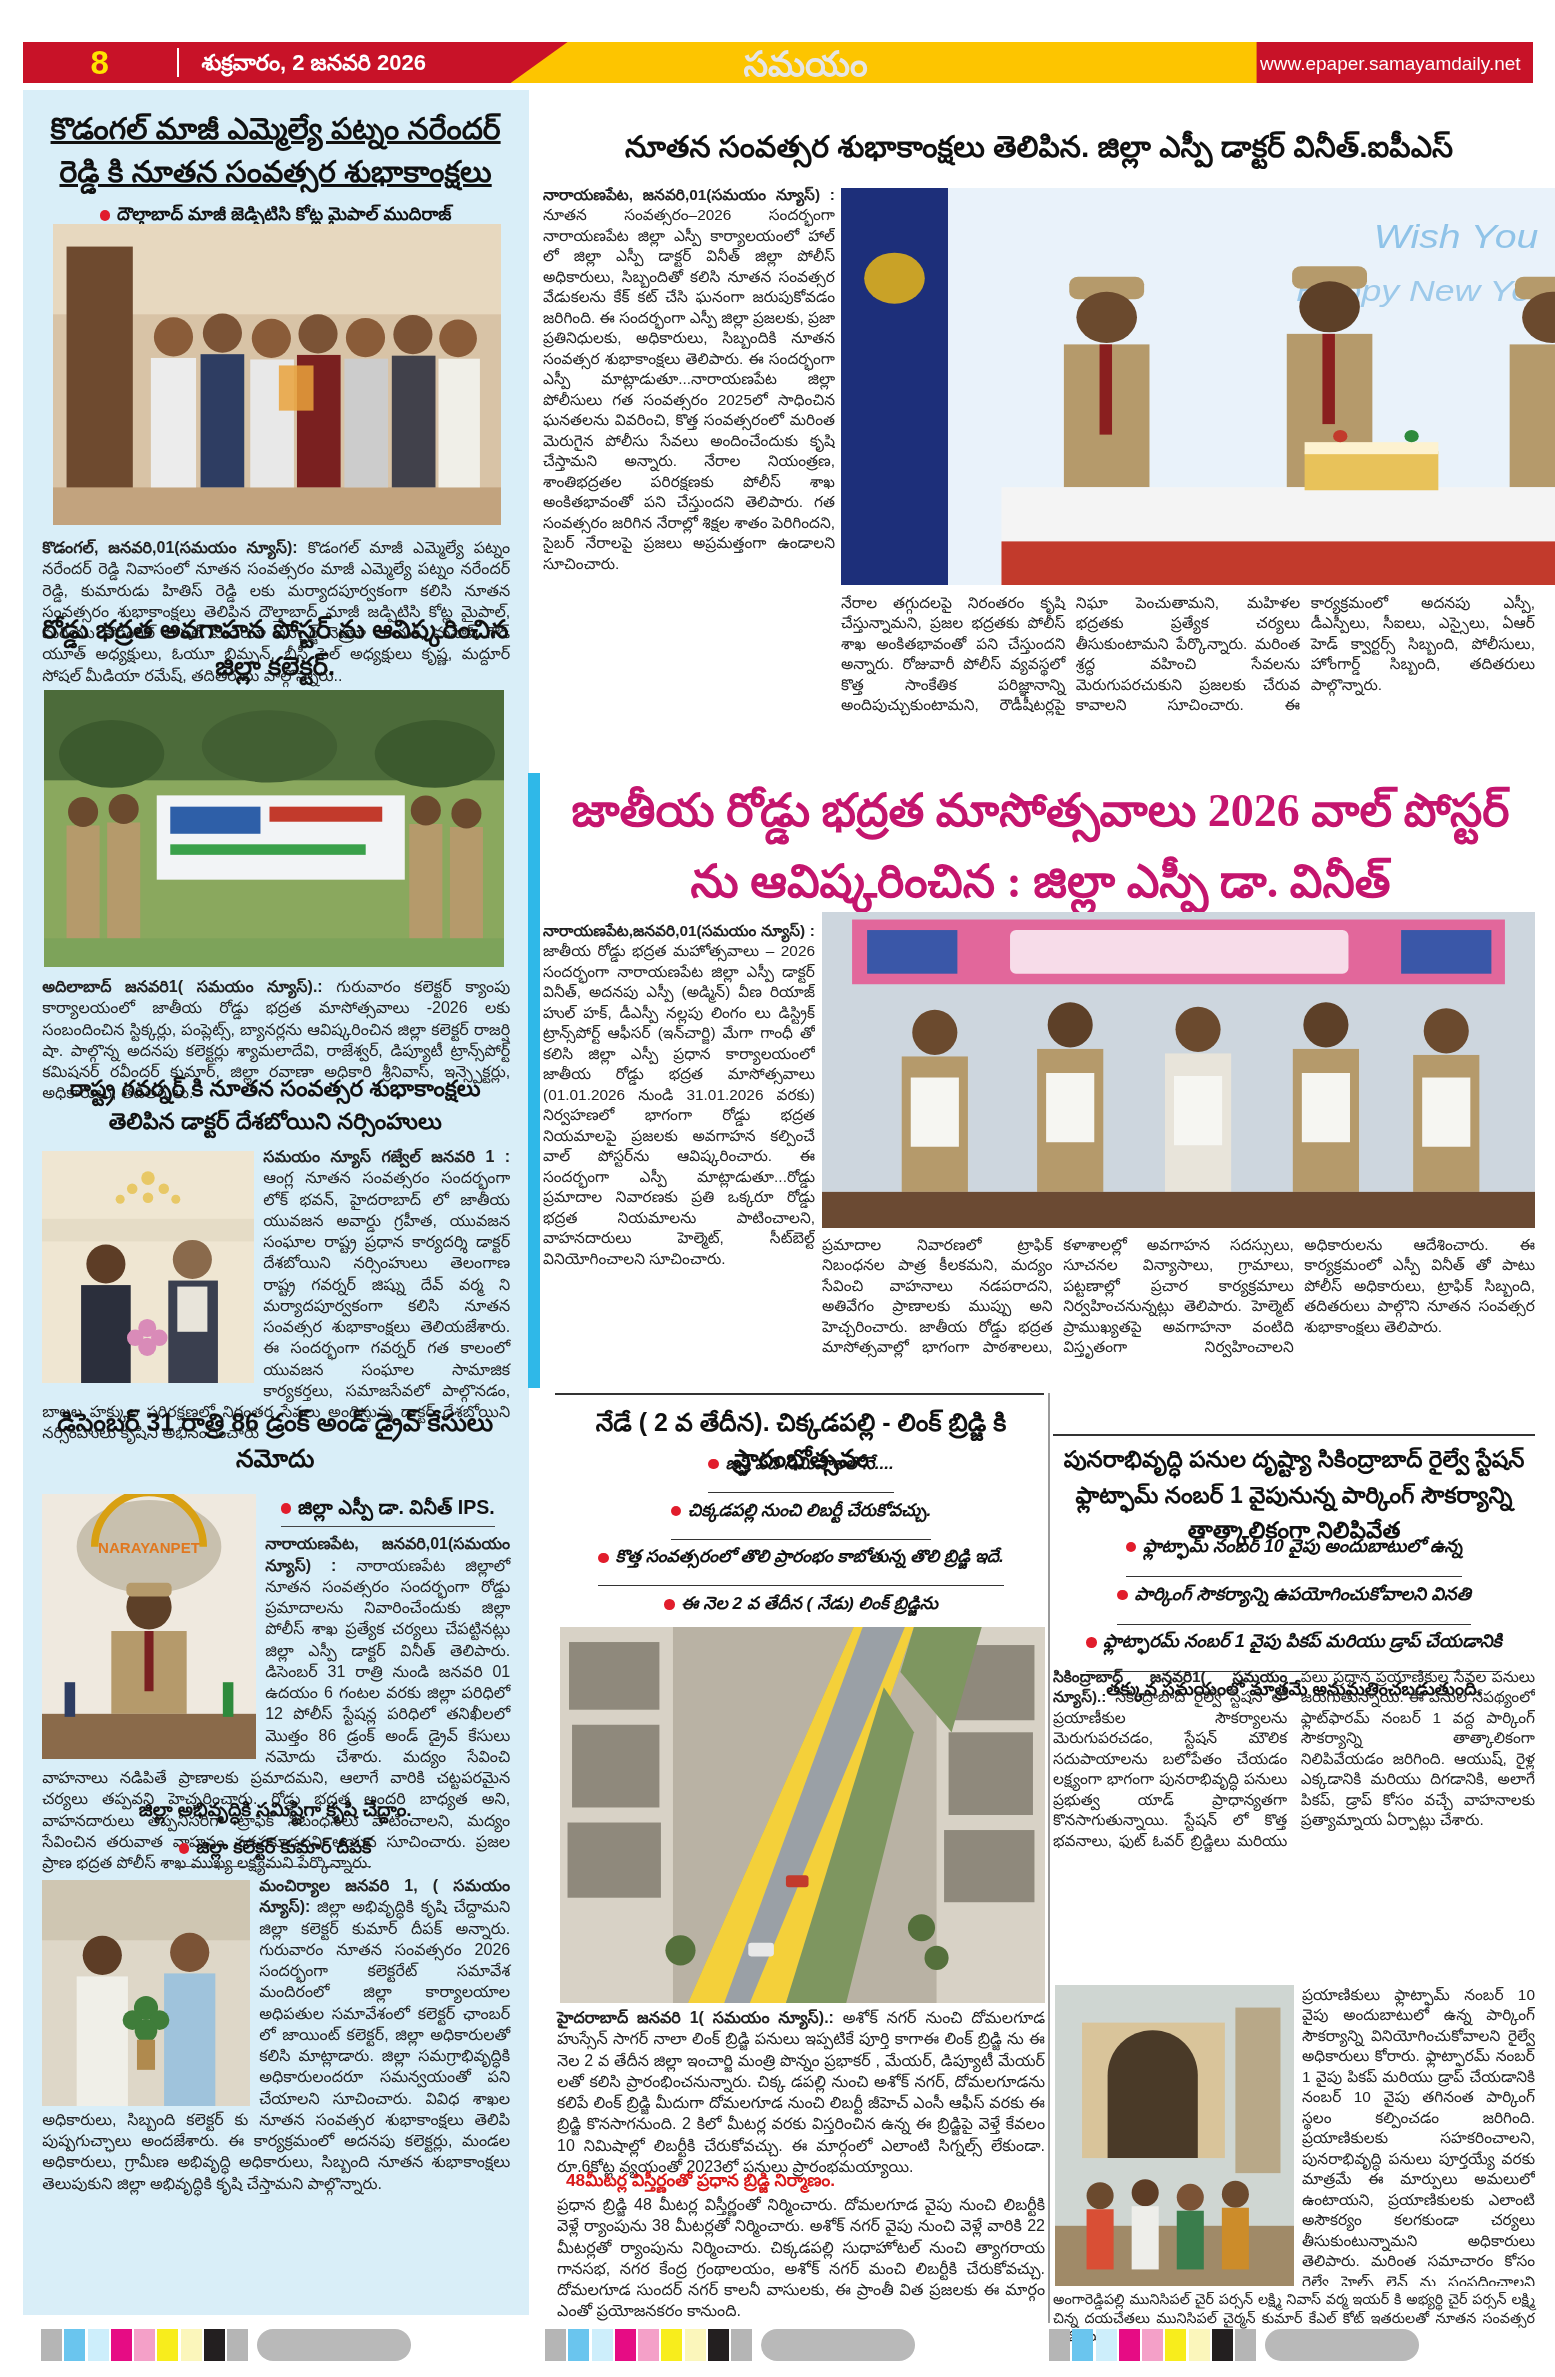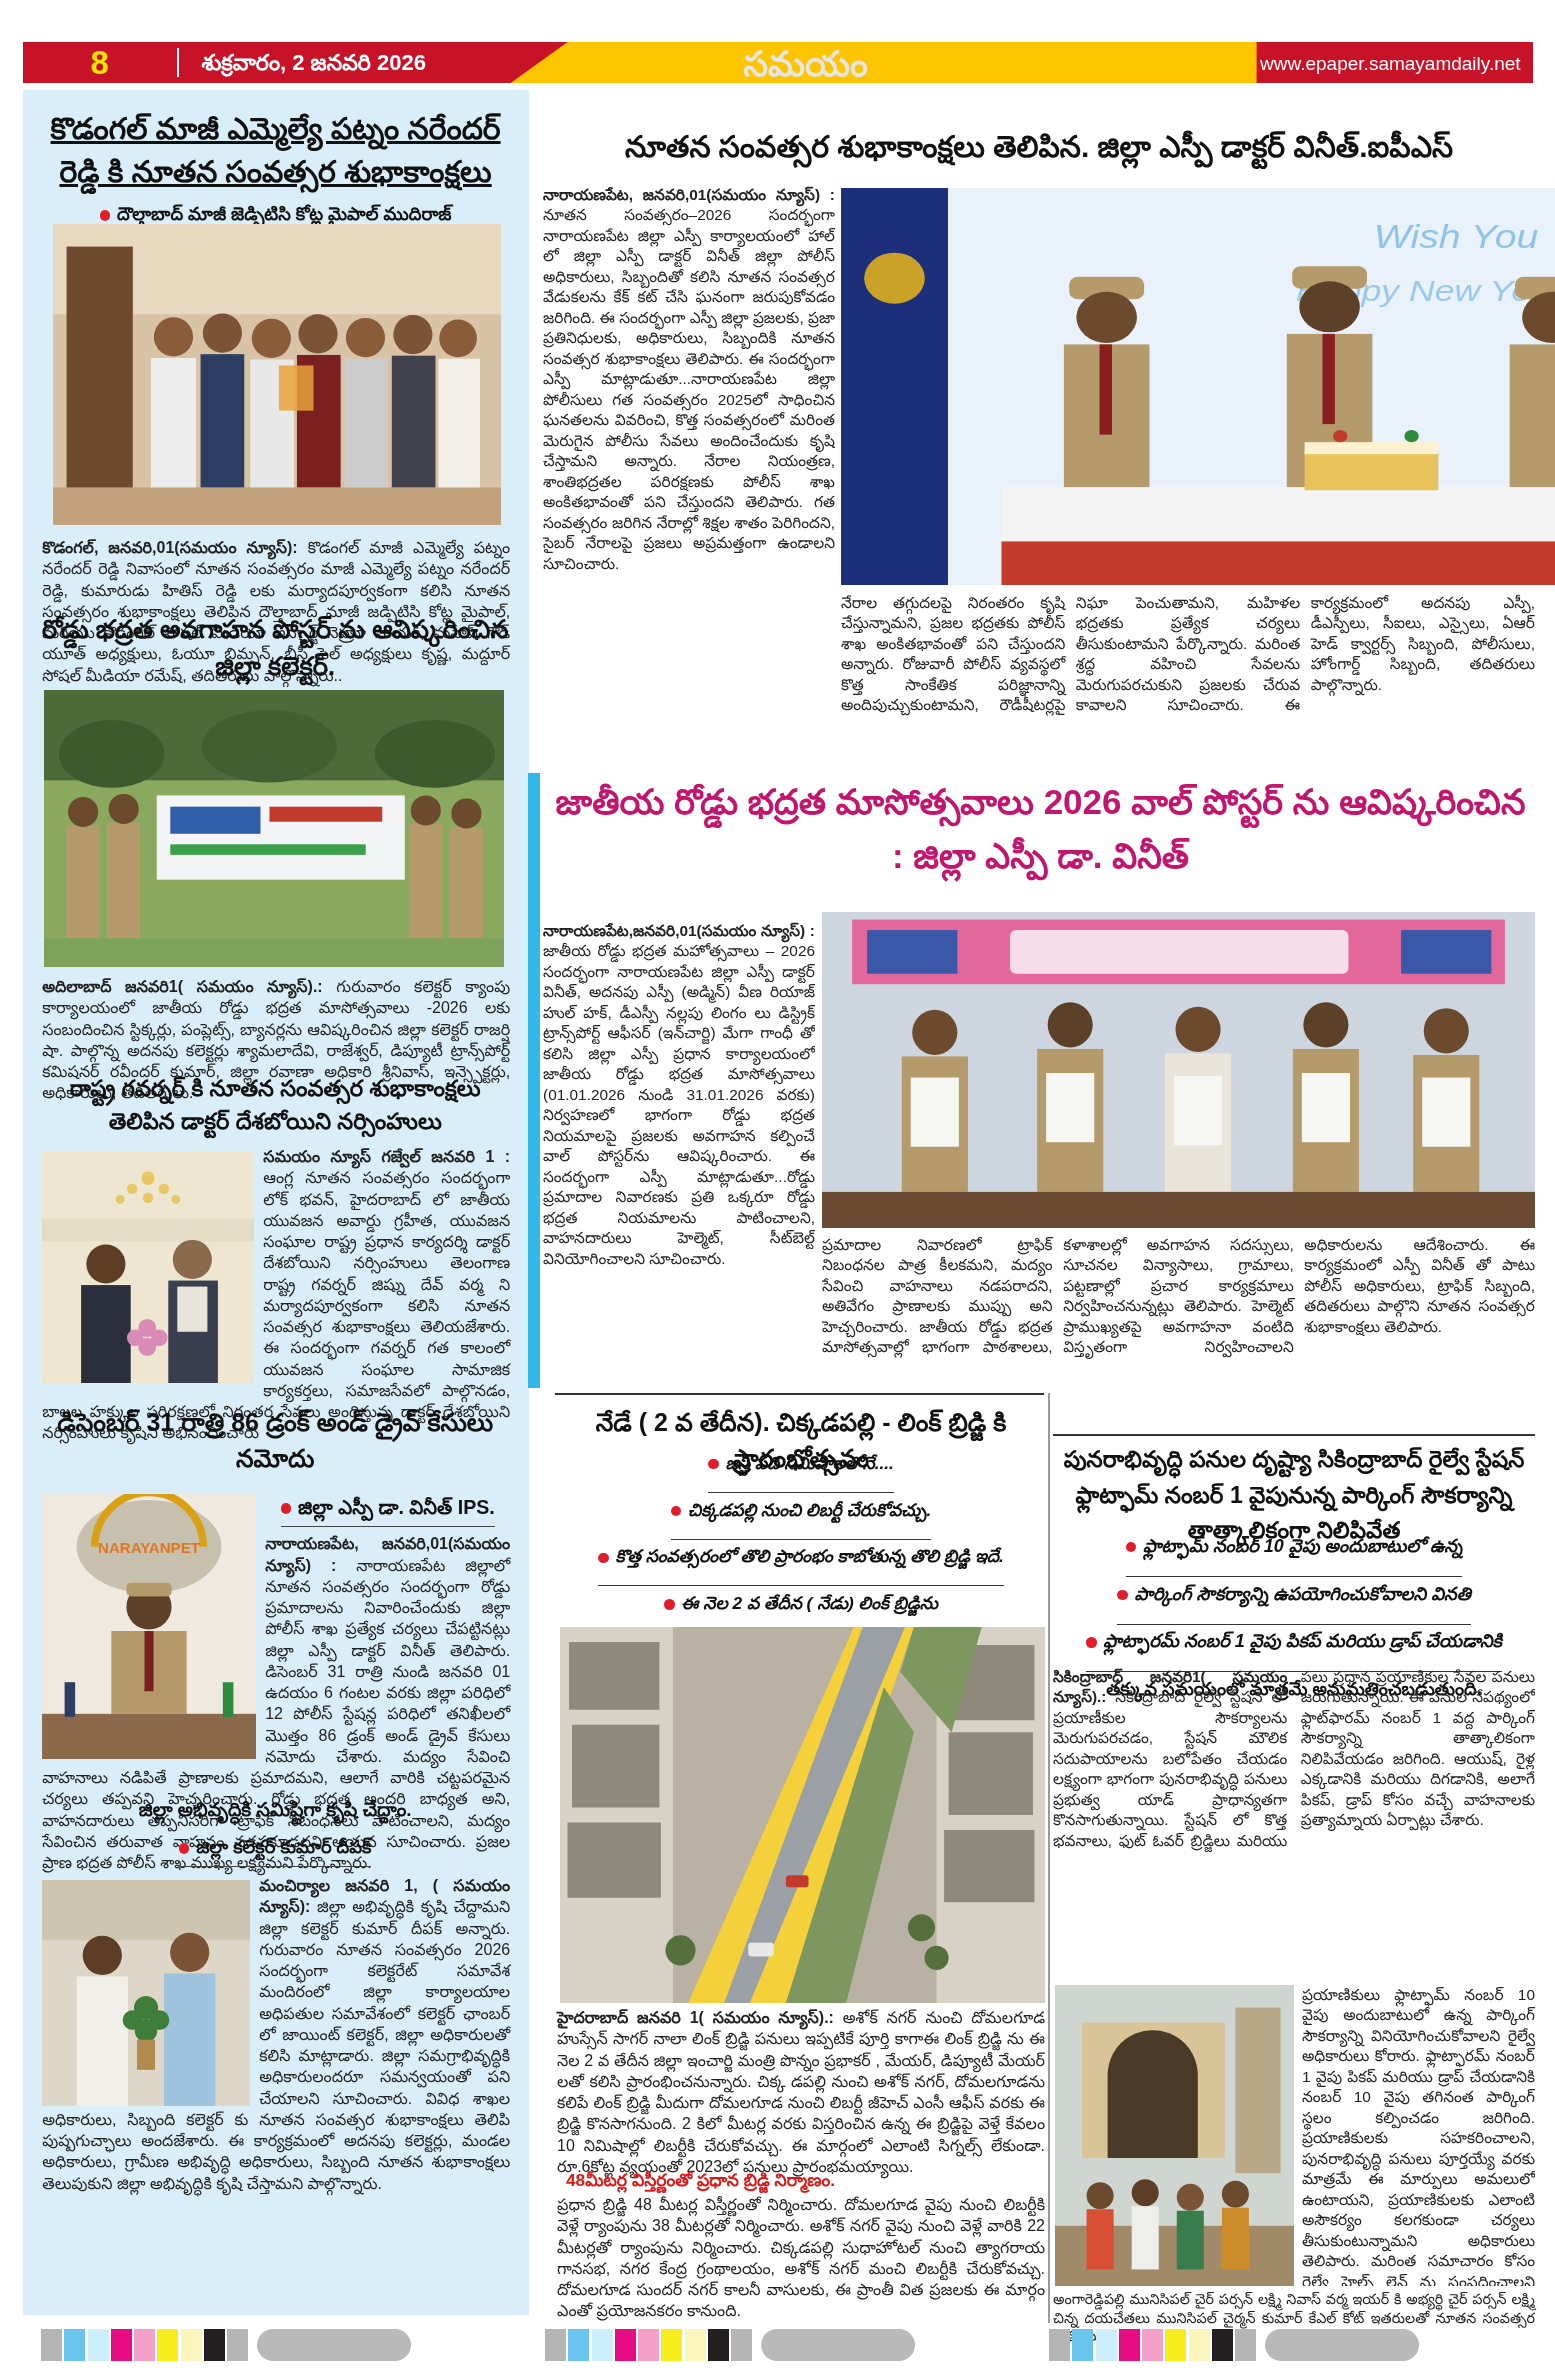--- a/index.html
+++ b/index.html
@@ -231,21 +231,21 @@
         </g>
     </svg>
   </div>
 
   <div class="abs" style="left:841px;top:593px;width:694px;height:169px;column-count:3;column-gap:10.5px;overflow:hidden;">
     <p class="body" style="font-size:15.4px;">నేరాల తగ్గుదలపై నిరంతరం కృషి చేస్తున్నామని, ప్రజల భద్రతకు పోలీస్ శాఖ అంకితభావంతో పని చేస్తుందని అన్నారు. రోజువారీ పోలీస్ వ్యవస్థలో కొత్త సాంకేతిక పరిజ్ఞానాన్ని అందిపుచ్చుకుంటామని, రౌడీషీటర్లపై నిఘా పెంచుతామని, మహిళల భద్రతకు ప్రత్యేక చర్యలు తీసుకుంటామని పేర్కొన్నారు. మరింత శ్రద్ధ వహించి సేవలను మెరుగుపరచుకుని ప్రజలకు చేరువ కావాలని సూచించారు. ఈ కార్యక్రమంలో అదనపు ఎస్పీ, డీఎస్పీలు, సీఐలు, ఎస్సైలు, ఏఆర్ హెడ్ క్వార్టర్స్ సిబ్బంది, పోలీసులు, హోంగార్డ్ సిబ్బంది, తదితరులు పాల్గొన్నారు.</p>
   </div>
 
   <div class="abs" style="left:528px;top:773px;width:12px;height:615px;background:#2fb8e8;"></div>
 
-  <div class="abs lh" style="left:546px;top:775px;width:989px;font-size:35px;line-height:1.55;color:#c4156e;">జాతీయ రోడ్డు భద్రత మాసోత్సవాలు 2026 వాల్ పోస్టర్ ను ఆవిష్కరించిన : జిల్లా ఎస్పీ డా. వినీత్</div>
+  <div class="abs lh" style="left:546px;top:775px;width:989px;font-size:46px;line-height:1.55;color:#c4156e;font-family:Liberation Serif, serif;">జాతీయ రోడ్డు భద్రత మాసోత్సవాలు 2026 వాల్ పోస్టర్ ను ఆవిష్కరించిన : జిల్లా ఎస్పీ డా. వినీత్</div>
 
   <div class="abs" style="left:543px;top:921px;width:272px;height:465px;overflow:hidden;">
     <p class="body" style="font-size:15.4px;"><b class="dl">నారాయణపేట,జనవరి,01(సమయం న్యూస్) :</b> <span>జాతీయ రోడ్డు భద్రత మహోత్సవాలు – 2026 సందర్భంగా నారాయణపేట జిల్లా ఎస్పీ డాక్టర్ వినీత్, అదనపు ఎస్పీ (అడ్మిన్) వీణ రియాజ్ హుల్ హక్, డీఎస్పీ నల్లపు లింగం లు డిస్ట్రిక్ ట్రాన్స్‌పోర్ట్ ఆఫీసర్ (ఇన్‌చార్జి) మేగా గాంధీ తో కలిసి జిల్లా ఎస్పీ ప్రధాన కార్యాలయంలో జాతీయ రోడ్డు భద్రత మాసోత్సవాలు (01.01.2026 నుండి 31.01.2026 వరకు) నిర్వహణలో భాగంగా రోడ్డు భద్రత నియమాలపై ప్రజలకు అవగాహన కల్పించే వాల్ పోస్టర్‌ను ఆవిష్కరించారు. ఈ సందర్భంగా ఎస్పీ మాట్లాడుతూ...రోడ్డు ప్రమాదాల నివారణకు ప్రతి ఒక్కరూ రోడ్డు భద్రత నియమాలను పాటించాలని, వాహనదారులు హెల్మెట్, సీట్‌బెల్ట్ వినియోగించాలని సూచించారు.</span></p>
   </div>
 
   <div class="ph abs" style="left:822px;top:912px;width:713px;height:316px;">
     <svg viewBox="0 0 948 420" preserveAspectRatio="none">
       <rect width="948" height="420" fill="#cdd6de"></rect>
       <rect x="40" y="10" width="868" height="86" fill="#e2679b"></rect>
       <rect x="250" y="24" width="450" height="58" rx="8" fill="#f7dce9"></rect>

